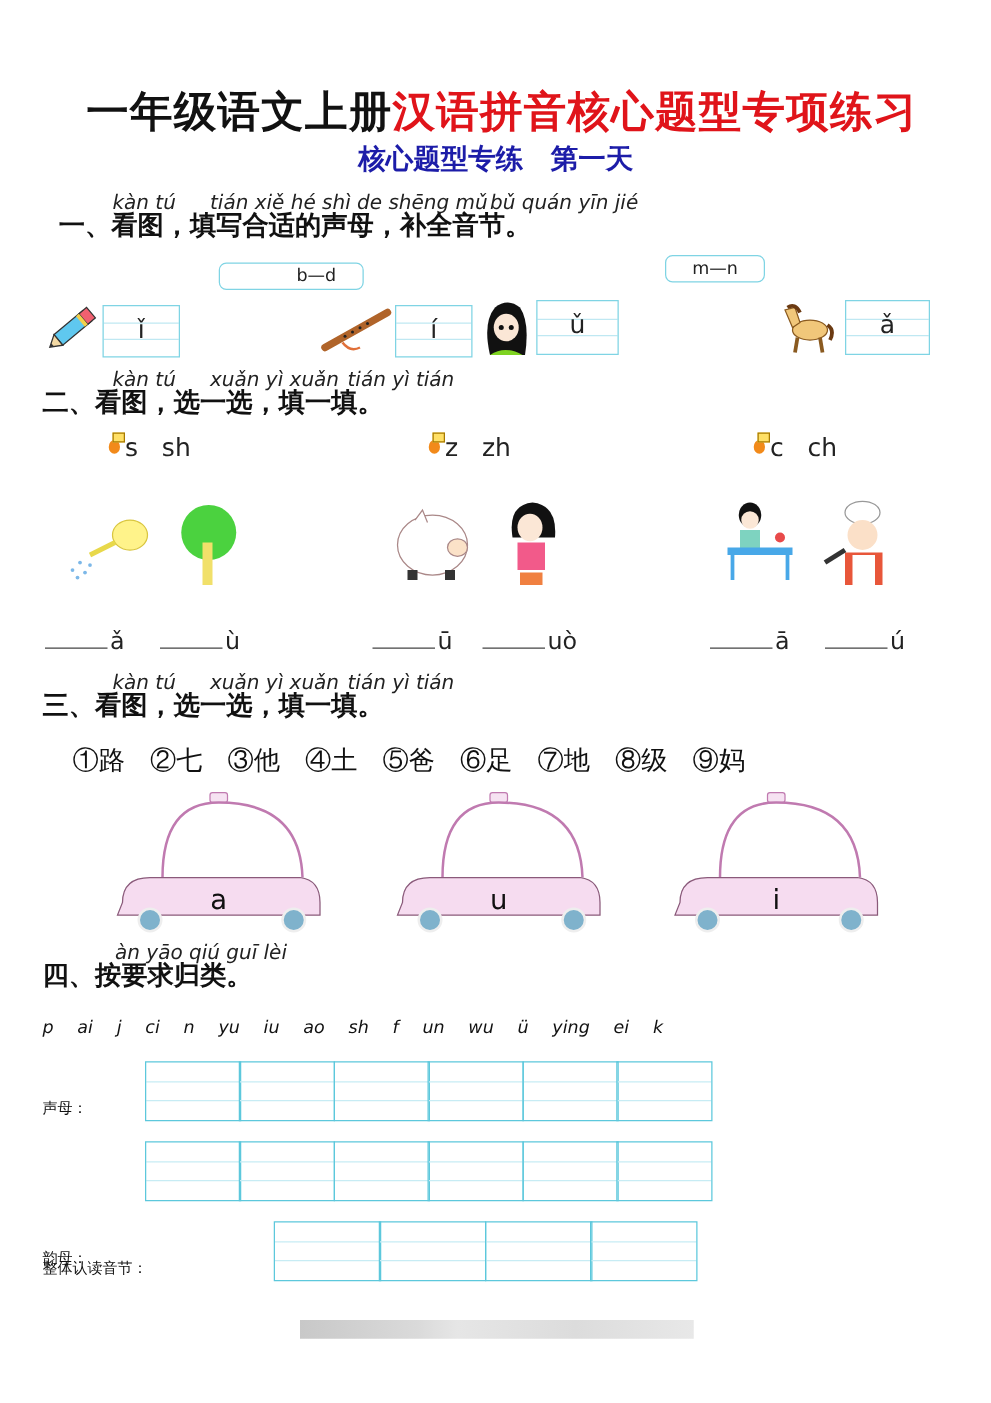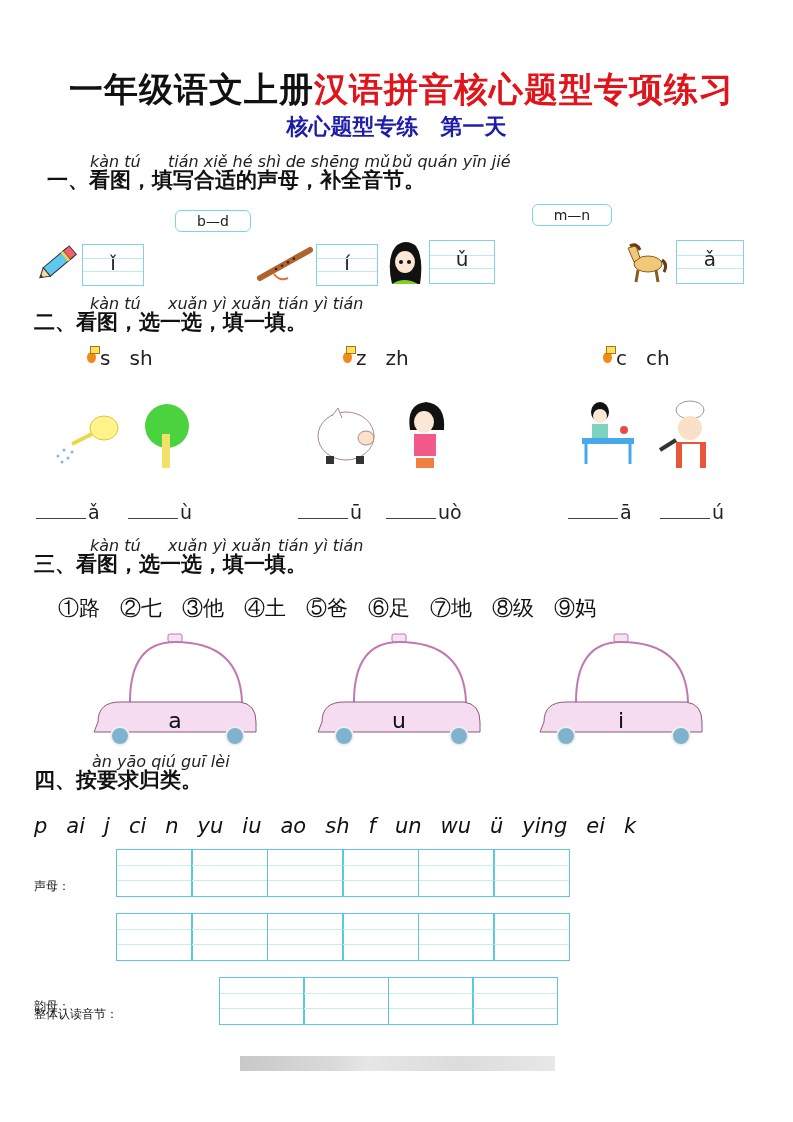--- a/index.html
+++ b/index.html
@@ -18,21 +18,21 @@
       linear-gradient(#bfe8f2,#bfe8f2) 0 66%/100% 1px no-repeat; box-sizing:border-box; }
   .box-letter { position:absolute; width:100%; text-align:center; top:6px; font-family:"DejaVu Sans", sans-serif; font-size:20px; color:#222; }
   .choice { font-family:"DejaVu Sans", sans-serif; font-size:20px; color:#222; white-space:pre; }
   .gourd { display:inline-block; width:14px; height:18px; position:relative; vertical-align:top; margin-right:2px; }
   .gourd:before { content:""; position:absolute; left:3px; top:6px; width:9px; height:11px; background:#f28a1a; border-radius:50%; }
   .gourd:after { content:""; position:absolute; left:6px; top:0; width:8px; height:6px; background:#ffe066; border:1px solid #a87a00; }
   .blank { display:inline-block; border-bottom:1.5px solid #444; width:50px; height:18px; vertical-align:baseline; margin-right:2px; }
   .fill { font-family:"DejaVu Sans", sans-serif; font-size:19px; color:#222; white-space:nowrap; }
   .charlist { font-size:21px; font-family:"DejaVu Serif", serif; white-space:nowrap; }
   .charlist span { margin-right:20px; }
-  .pinyin-row { font-family:"DejaVu Sans", sans-serif; font-style:italic; font-size:21px; white-space:nowrap; color:#111;text-align:right; }
+  .pinyin-row { font-family:"DejaVu Sans", sans-serif; font-style:italic; font-size:14px; white-space:nowrap; color:#111;text-align:right; }
   .pinyin-row span { margin-right:19px; }
   .label-cn { font-size:12px; font-family:"DejaVu Serif", serif; white-space:nowrap; }
   .grid { display:flex; }
   .grid .cell { width:77px; height:48px; border:1.5px solid #5cc8dc; margin-left:-1.5px; box-sizing:border-box;
       background:
       linear-gradient(#c7ecf4,#c7ecf4) 0 33%/100% 1px no-repeat,
       linear-gradient(#c7ecf4,#c7ecf4) 0 66%/100% 1px no-repeat; }
   .grid.wide .cell { width:86px; }
   .footer-bar { left:240px; top:1056px; width:315px; height:15px; background:linear-gradient(90deg,#c8c8c8,#dadada 30%,#e6e6e6 40%,#dcdcdc 70%,#e8e8e8); }
   .pic { position:absolute; }
@@ -43,21 +43,21 @@
 <div class="abs title">
   <span class="black">一年级语文上册</span><span class="red">汉语拼音核心题型专项练习</span>
 </div>
 <div class="abs subtitle">核心题型专练　第一天</div>
 
 <div class="abs pinyin" style="left:90px;top:152px;">kàn tú</div>
 <div class="abs pinyin" style="left:168px;top:152px;">tián xiě hé shì de shēng mǔ</div>
 <div class="abs pinyin" style="left:392px;top:152px;">bǔ quán yīn jié</div>
 <div class="abs sec-head" style="left:47px;top:166px;">一、看图，填写合适的声母，补全音节。</div>
 
-<div class="abs pill" style="left:175px;top:210px;width:74px;">b—d</div>
+<div class="abs pill" style="left:175px;top:210px;width:74px;padding-left:40px;">b—d</div>
 <div class="abs pill" style="left:532px;top:204px;width:78px;">m—n</div>
 
 <svg class="pic" style="left:34px;top:242px;" width="46" height="44">
   <g transform="rotate(-40 23 22)">
     <rect x="10" y="16" width="30" height="11" fill="#5fc8ef" stroke="#333" stroke-width="1"></rect>
     <rect x="36" y="16" width="8" height="11" fill="#f06070" stroke="#333" stroke-width="1"></rect>
     <rect x="33" y="16" width="3" height="11" fill="#f4d04a"></rect>
     <polygon points="10,16 10,27 1,21.5" fill="#f3d9a4" stroke="#333" stroke-width="1"></polygon>
     <polygon points="4,19.8 4,23.2 1,21.5" fill="#333"></polygon>
   </g>

